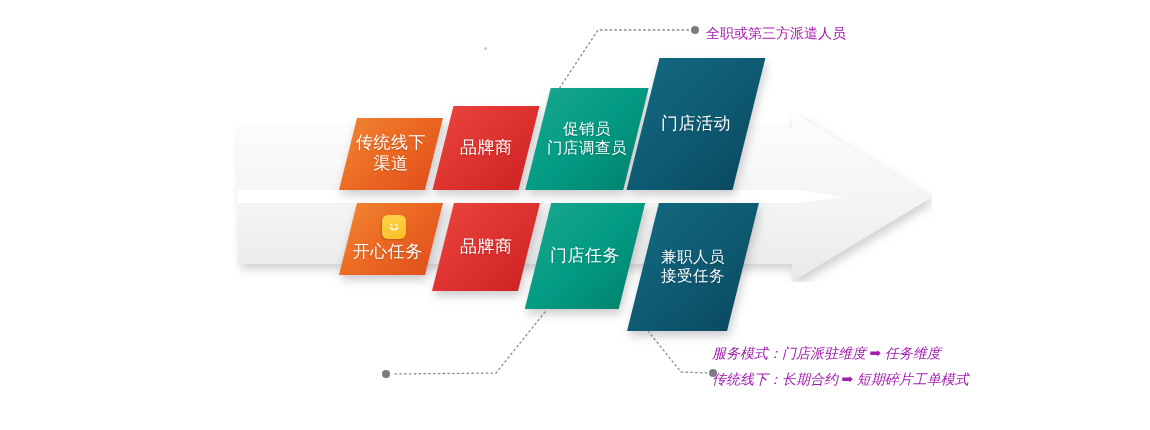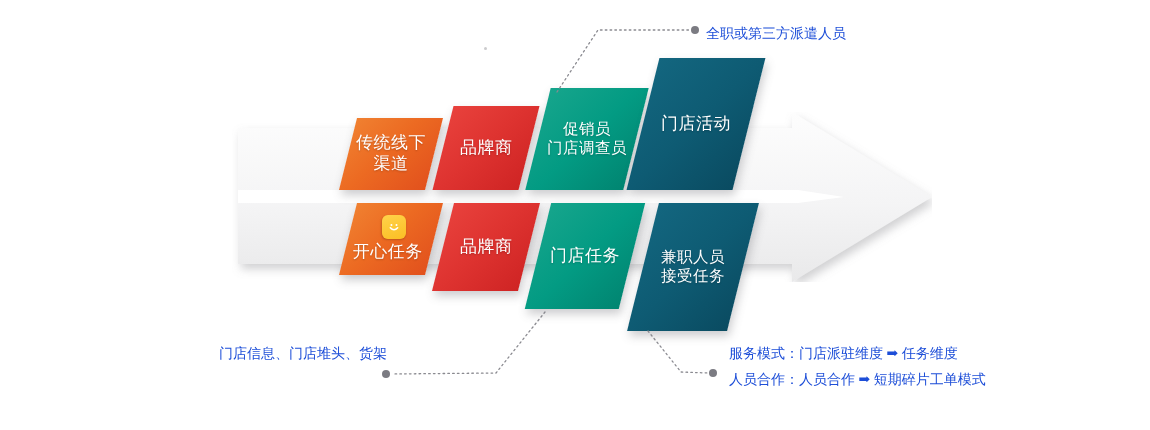--- a/index.html
+++ b/index.html
@@ -100,29 +100,29 @@
     position: absolute;
     inset: 0;
     z-index: 4;
     pointer-events: none;
   }
 
   
   .anno {
     position: absolute;
     z-index: 5;
-    color: #1d4ed8;
+    color: #a21caf;
     font-family: "Liberation Serif", "DejaVu Serif", serif;
     font-size: 14px;
     line-height: 26px;
     white-space: nowrap;
   }
   #anno-top   { left: 706px; top: 21px;  }
   #anno-left  { left: 219px; top: 341px; }
-  #anno-right { left: 729px; top: 341px; }
+  #anno-right { left: 712px; top: 341px; font-style: italic; }
   .anno .row { display: block; }
 
   .speck {
     position: absolute;
     left: 484px;
     top: 47px;
     width: 3px;
     height: 3px;
     border-radius: 50%;
     background: rgba(140,140,145,0.45);
@@ -199,21 +199,20 @@
 
     <polyline points="648,331 681,372 708,373" fill="none" stroke="#8a8a90" stroke-width="1.3" stroke-dasharray="1.6 3.2" stroke-linecap="round"></polyline>
     <circle cx="713" cy="373" r="4" fill="#7b7b82"></circle>
   </svg>
 
   <div class="anno" id="anno-top">
     <span class="row">全职或第三方派遣人员</span>
   </div>
 
   <div class="anno" id="anno-left">
-    <span class="row">门店信息、门店堆头、货架</span>
   </div>
 
   <div class="anno" id="anno-right">
     <span class="row">服务模式：门店派驻维度 ➡ 任务维度</span>
-    <span class="row">人员合作：人员合作 ➡ 短期碎片工单模式</span>
+    <span class="row">传统线下：长期合约 ➡ 短期碎片工单模式</span>
   </div>
 
 </div>
 
 </body></html>

